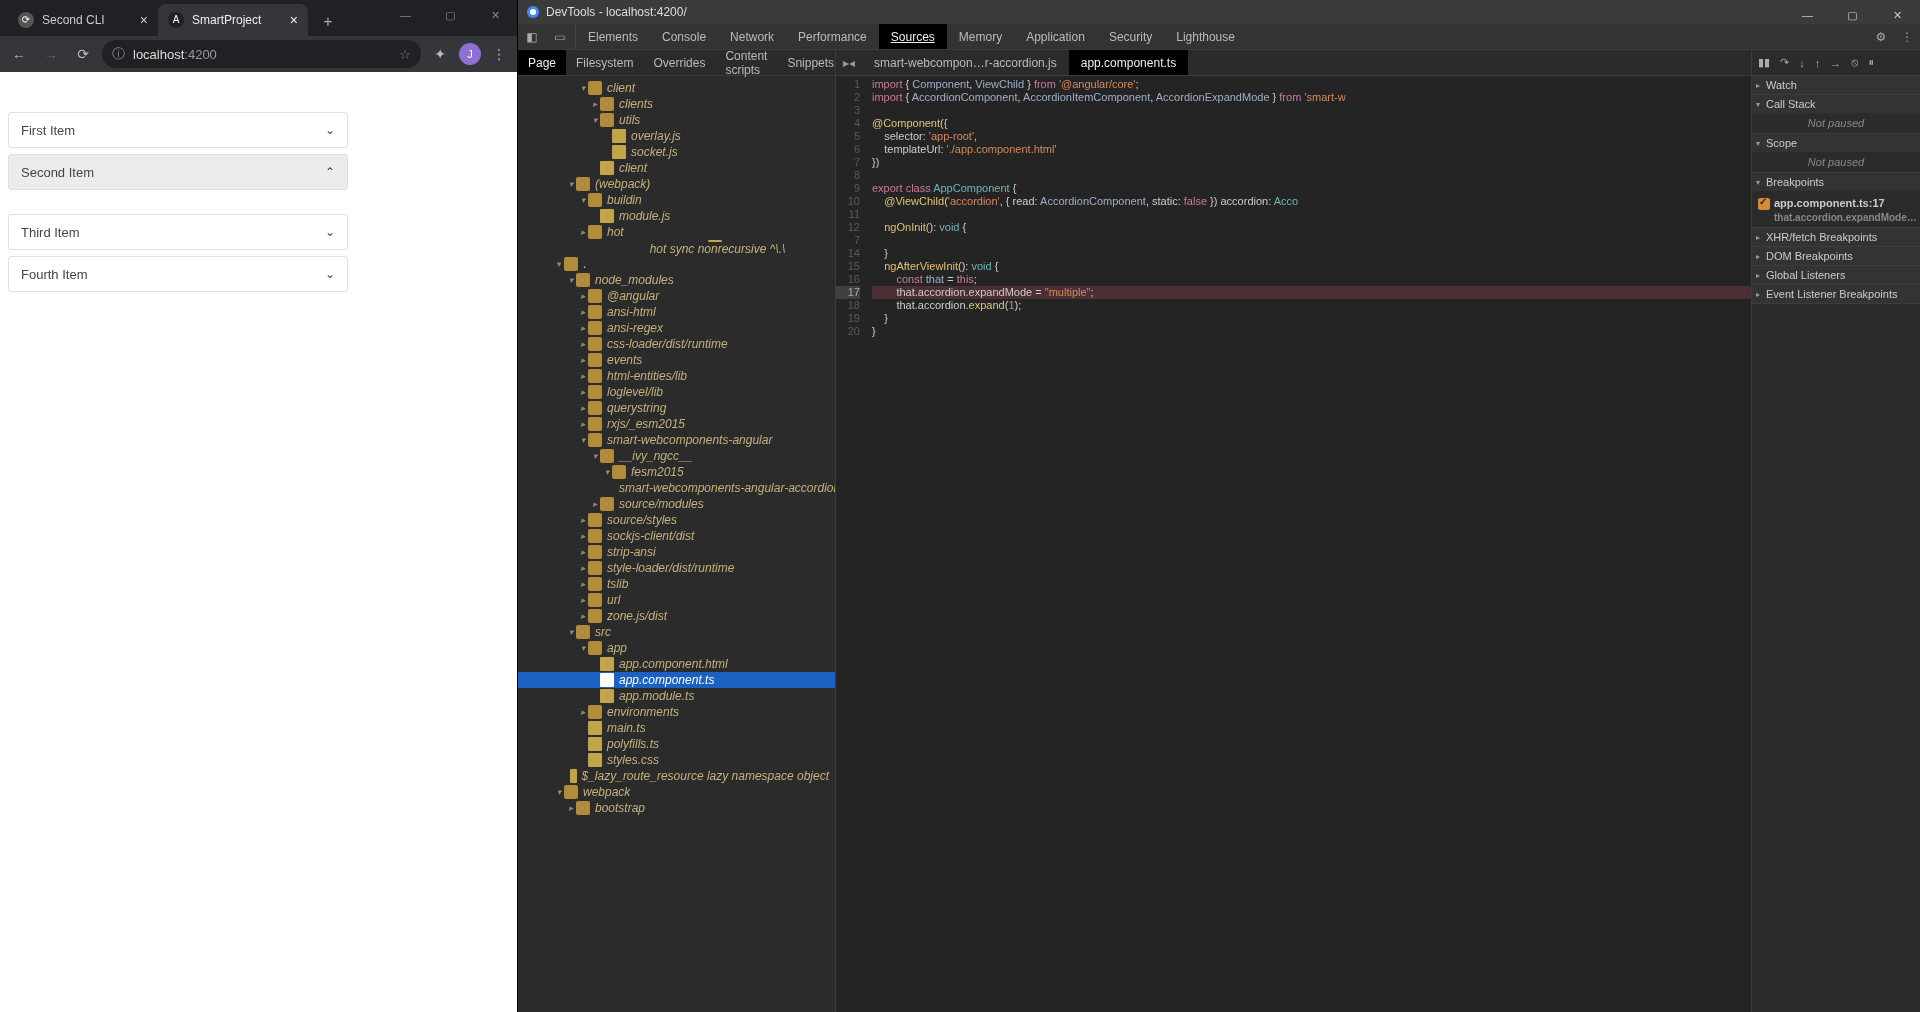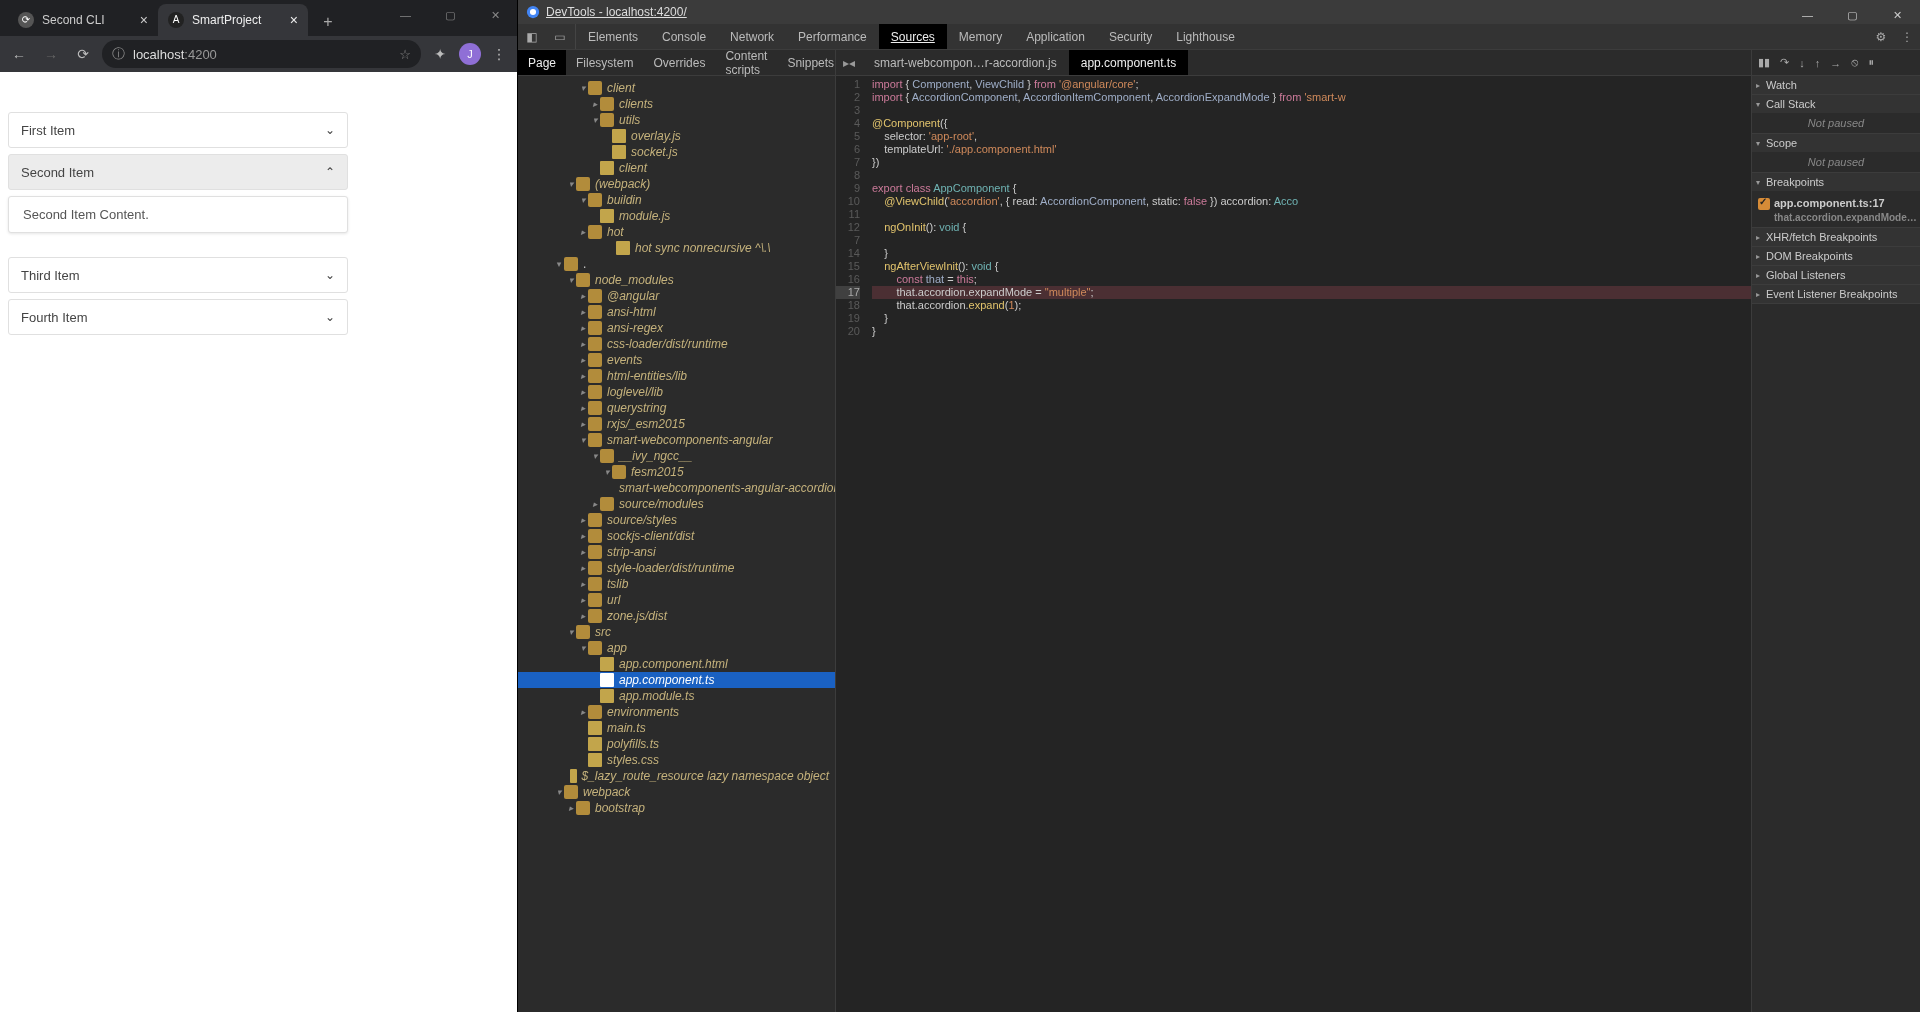--- a/index.html
+++ b/index.html
@@ -31,21 +31,21 @@
 .acc-item { margin-bottom:6px; }
 .acc-head { height:36px; display:flex; align-items:center; justify-content:space-between; padding:0 12px; font-size:13px; color:#444; border:1px solid #e0e0e0; border-radius:3px; background:#fff; cursor:pointer; }
 .acc-head.expanded { background:#ececec; }
 .acc-body { margin-top:6px; padding:10px 14px; font-size:13px; color:#555; border:1px solid #e0e0e0; border-radius:3px; background:#fff; box-shadow:0 1px 3px rgba(0,0,0,.1); }
 .chevron { font-size:12px; color:#444; }
 
 
 .devtools { flex:1; height:100%; display:flex; flex-direction:column; background:#242424; color:#ccc; font-size:12px; position:relative; }
 .dt-title { height:24px; background:#3b3b3b; display:flex; align-items:center; padding:0 8px; }
 .dt-title .dot { width:14px; height:14px; margin-right:6px; }
-.dt-title .txt { color:#ddd;text-decoration:underline; }
+.dt-title .txt { color:#ddd; }
 .dt-winctrl { position:absolute; right:0; top:0; display:flex; }
 .dt-winctrl .win-btn { color:#ccc; }
 
 .dt-main-tabs { height:26px; background:#333; display:flex; align-items:stretch; border-bottom:1px solid #3c3c3c; }
 .dt-tool { width:28px; display:flex; align-items:center; justify-content:center; color:#aaa; font-size:12px; }
 .dt-tab { padding:0 12px; display:flex; align-items:center; color:#bbb; font-size:12px; }
 .dt-tab.active { background:#000; color:#eee;text-decoration:underline; }
 .dt-tab-spacer { flex:1; }
 .dt-gear { width:26px; display:flex; align-items:center; justify-content:center; color:#aaa; }
 
@@ -153,21 +153,20 @@
           <div class="acc-head">
             <span>First Item</span>
             <span class="chevron">⌄</span>
           </div>
         </div>
         <div class="acc-item">
           <div class="acc-head expanded">
             <span>Second Item</span>
             <span class="chevron">⌃</span>
           </div>
-          <div class="acc-body">Second Item Content.</div>
         </div>
         <div style="height: 18px;"></div>
         <div class="acc-item">
           <div class="acc-head">
             <span>Third Item</span>
             <span class="chevron">⌄</span>
           </div>
         </div>
         <div class="acc-item">
           <div class="acc-head">
@@ -268,21 +267,21 @@
           <div class="node" style="padding-left: 72px;">
             <span class="arrow"></span>
             <span class="ic ic-file"></span>
             <span>module.js</span>
           </div>
           <div class="node" style="padding-left: 60px;">
             <span class="arrow">▸</span>
             <span class="ic ic-folder"></span>
             <span>hot</span>
           </div>
-          <div class="node" style="padding-left: 88px;">
+          <div class="node" style="padding-left: 88px; flex-direction: column;">
             <span class="arrow"></span>
             <span class="ic ic-file"></span>
             <span>hot sync nonrecursive ^\.\</span>
           </div>
           <div class="node plain" style="padding-left: 36px;">
             <span class="arrow">▾</span>
             <span class="ic ic-folder-open"></span>
             <span>.</span>
           </div>
           <div class="node" style="padding-left: 48px;">

